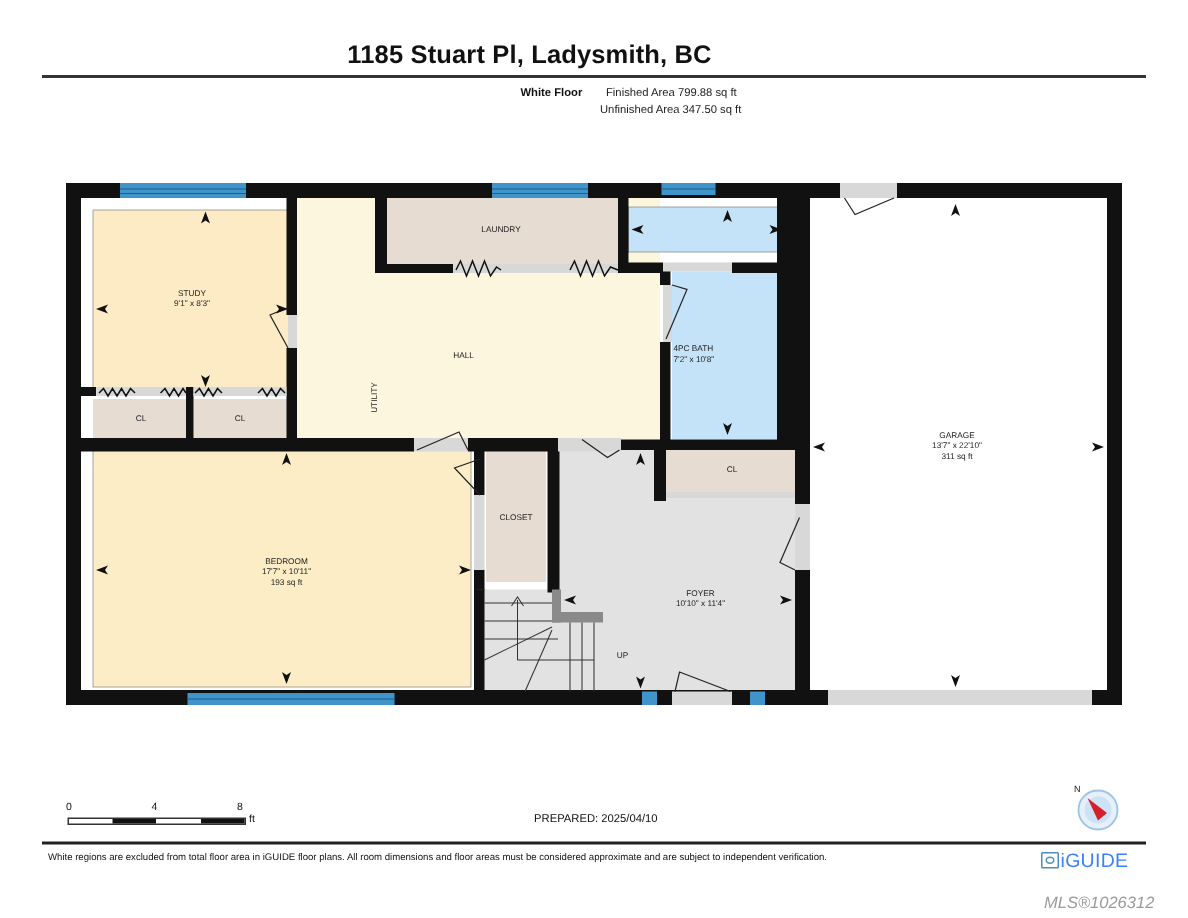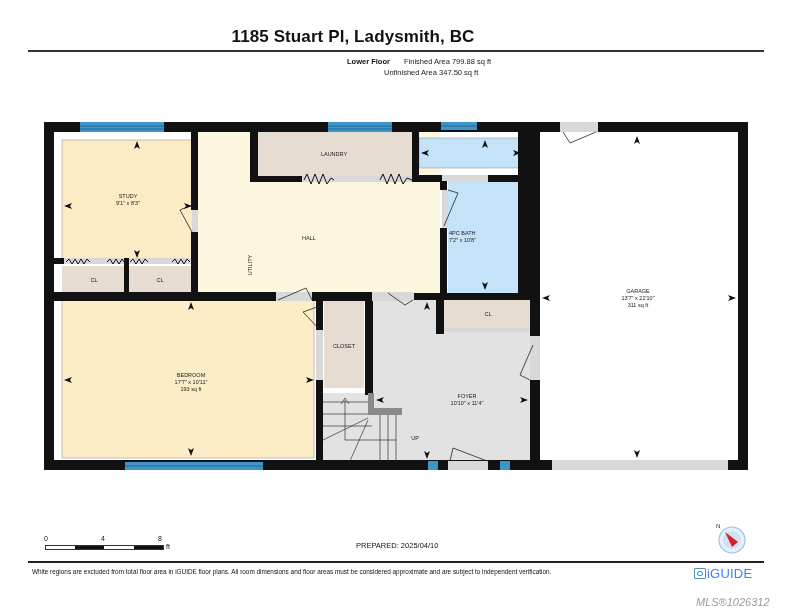--- a/index.html
+++ b/index.html
@@ -18,24 +18,24 @@
   .brand { left:694px; top:566px; font-size:13px; color:#3b82f6; letter-spacing:0.2px; }
   .mls { left:696px; top:596px; font-size:11px; color:#9a9a9a;font-style:italic; }
   .rot-label { position:absolute; font-size:5.5px; color:#222; transform:rotate(-90deg); transform-origin:center; }
 </style>
 </head>
 <body>
 
 <div class="abs title">1185 Stuart Pl, Ladysmith, BC</div>
 <div class="abs title-rule"></div>
 <div class="abs area-floor">
-  <span>Lower Floor</span>
+  <span>White Floor</span>
 </div>
 <div class="abs area-line" style="left:404px;top:57px;">Finished Area 799.88 sq ft</div>
-<div class="abs area-line" style="left:384px;top:68px;">Unfinished Area 347.50 sq ft</div>
+<div class="abs area-line" style="left:400px;top:68px;">Unfinished Area 347.50 sq ft</div>
 
 <svg class="abs plan" viewBox="0 0 792 612" width="792" height="612">
   <defs>
     <marker id="ah" viewBox="0 0 10 10" refX="5" refY="5" markerWidth="4" markerHeight="4" orient="auto"></marker>
   </defs>
 
   <rect x="62" y="140" width="132" height="122" fill="#fcebc4" stroke="#888" stroke-width="0.5"></rect>
   <rect x="198" y="130" width="242" height="164" fill="#fdf6de"></rect>
   <rect x="257" y="130" width="155" height="50" fill="#e6dcd2"></rect>
   <rect x="419" y="138" width="104" height="30" fill="#c4e2f8" stroke="#888" stroke-width="0.5"></rect>

